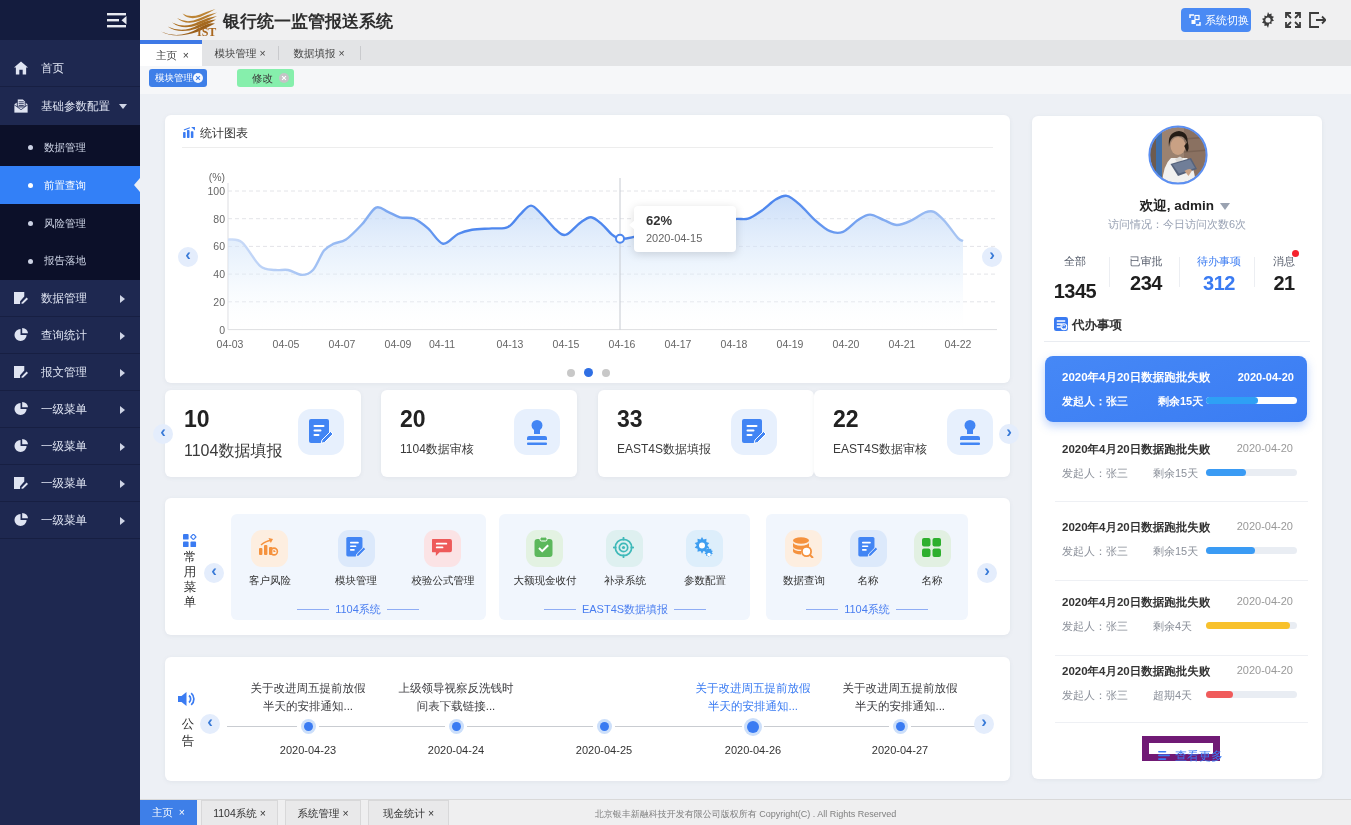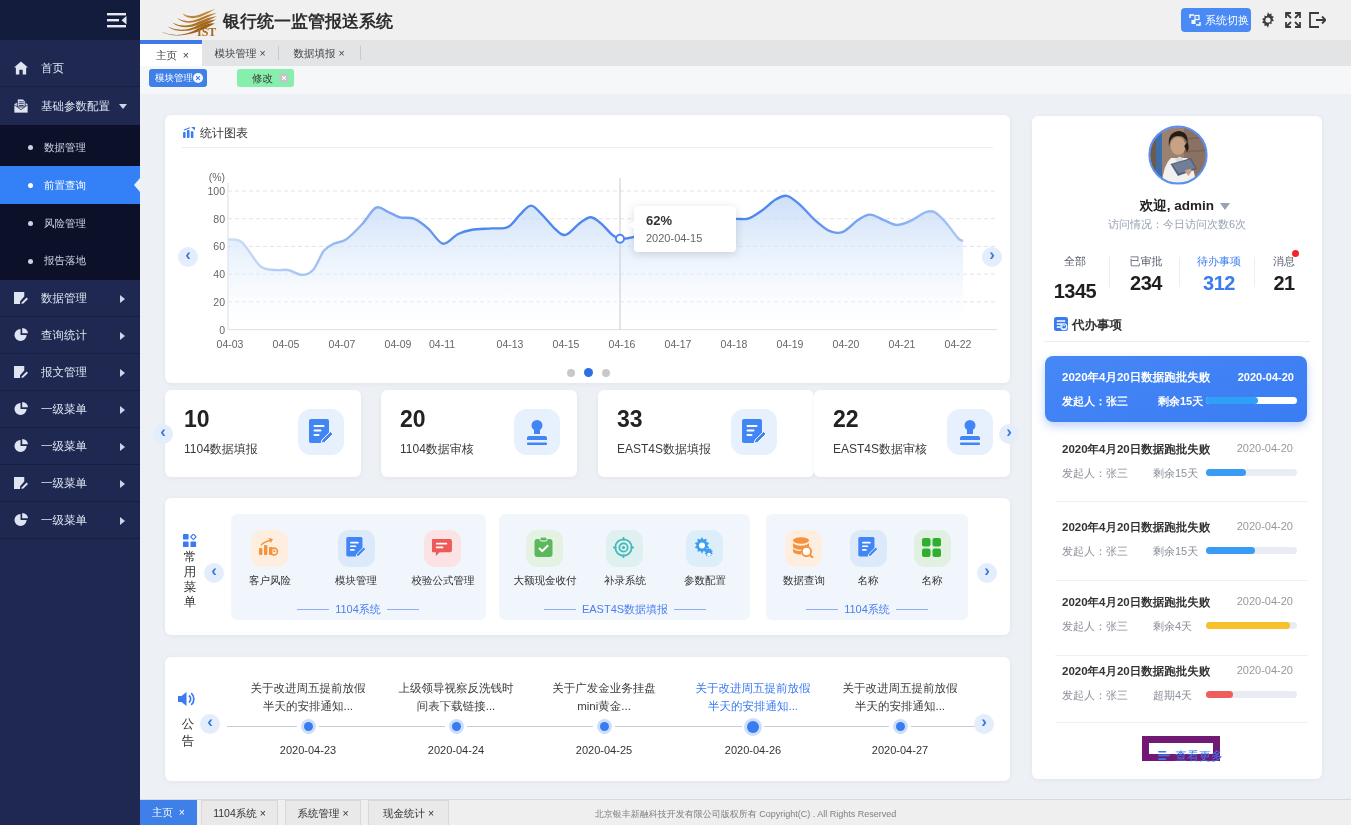--- a/index.html
+++ b/index.html
@@ -271,21 +271,21 @@
     <div style="position:absolute;left:12px;top:26px;font-size:11px;color:#666;">2020-04-15</div>
   </div>
   <div class="navbtn" style="left:13px;top:132px;">‹</div>
   <div class="navbtn" style="left:817px;top:132px;">›</div>
   <div style="position:absolute;left:402px;top:254px;width:8px;height:8px;border-radius:50%;background:#c8c8c8;"></div>
   <div style="position:absolute;left:419px;top:253px;width:9px;height:9px;border-radius:50%;background:#2f6fe4;"></div>
   <div style="position:absolute;left:437px;top:254px;width:8px;height:8px;border-radius:50%;background:#c8c8c8;"></div>
 </div>
 <div class="card" style="left:165px;top:390px;width:196px;height:87px;">
   <div style="position:absolute;left:19px;top:16px;font-size:23px;font-weight:bold;color:#222;">10</div>
-  <div style="position:absolute;left:19px;top:51px;font-size:12px;color:#3a3a3a;">1104数据填报</div>
+  <div style="position:absolute;left:19px;top:51px;font-size:16px;color:#3a3a3a;">1104数据填报</div>
   <div style="position:absolute;left:133px;top:19px;width:46px;height:46px;border-radius:13px;background:#e7f0fd;">
       <svg style="position:absolute;left:11px;top:10px" width="24" height="26" viewBox="0 0 24 26">
 <path d="M2 0 h16 a2 2 0 0 1 2 2 v13 l-7 9 h-11 a2 2 0 0 1 -2 -2 v-20 a2 2 0 0 1 2 -2 Z" fill="#4285f4"></path>
 <rect x="4.5" y="6" width="11" height="2" rx="1" fill="#fff"></rect>
 <rect x="4.5" y="10.5" width="8" height="2" rx="1" fill="#fff"></rect>
 <rect x="4.5" y="15" width="6" height="2" rx="1" fill="#fff"></rect>
 <path d="M21.5 12.5 l2.5 2.5 -8.5 8.5 -3.3 0.8 0.8 -3.3 Z" fill="#4285f4" stroke="#fff" stroke-width="1"></path>
 </svg>
     </div>
 </div>
@@ -455,21 +455,20 @@
     <div style="position:absolute;left:63px;top:22px;width:160px;text-align:center;font-size:11.5px;color:#3c3c40;line-height:18px;">关于改进周五提前放假<br>半天的安排通知...</div>
 <div style="position:absolute;left:132px;top:58.5px;width:22px;height:22px;border-radius:50%;background:#fff;"></div>
 <div style="position:absolute;left:135.5px;top:62.0px;width:15.0px;height:15.0px;border-radius:50%;background:#ccdffa;"></div>
 <div style="position:absolute;left:138.5px;top:65.0px;width:9.0px;height:9.0px;border-radius:50%;background:#3a7bf2;"></div>
 <div style="position:absolute;left:103px;top:87px;width:80px;text-align:center;font-size:11px;color:#333;">2020-04-23</div>
     <div style="position:absolute;left:211px;top:22px;width:160px;text-align:center;font-size:11.5px;color:#3c3c40;line-height:18px;">上级领导视察反洗钱时<br>间表下载链接...</div>
 <div style="position:absolute;left:280px;top:58.5px;width:22px;height:22px;border-radius:50%;background:#fff;"></div>
 <div style="position:absolute;left:283.5px;top:62.0px;width:15.0px;height:15.0px;border-radius:50%;background:#ccdffa;"></div>
 <div style="position:absolute;left:286.5px;top:65.0px;width:9.0px;height:9.0px;border-radius:50%;background:#3a7bf2;"></div>
 <div style="position:absolute;left:251px;top:87px;width:80px;text-align:center;font-size:11px;color:#333;">2020-04-24</div>
-    <div style="position:absolute;left:359px;top:22px;width:160px;text-align:center;font-size:11.5px;color:#3c3c40;line-height:18px;">关于广发金业务挂盘<br>mini黄金...</div>
 <div style="position:absolute;left:428px;top:58.5px;width:22px;height:22px;border-radius:50%;background:#fff;"></div>
 <div style="position:absolute;left:431.5px;top:62.0px;width:15.0px;height:15.0px;border-radius:50%;background:#ccdffa;"></div>
 <div style="position:absolute;left:434.5px;top:65.0px;width:9.0px;height:9.0px;border-radius:50%;background:#3a7bf2;"></div>
 <div style="position:absolute;left:399px;top:87px;width:80px;text-align:center;font-size:11px;color:#333;">2020-04-25</div>
     <div style="position:absolute;left:508px;top:22px;width:160px;text-align:center;font-size:11.5px;color:#3a7bf2;line-height:18px;">关于改进周五提前放假<br>半天的安排通知...</div>
 <div style="position:absolute;left:577px;top:58.5px;width:22px;height:22px;border-radius:50%;background:#fff;"></div>
 <div style="position:absolute;left:579px;top:60.5px;width:18px;height:18px;border-radius:50%;background:#ccdffa;"></div>
 <div style="position:absolute;left:582px;top:63.5px;width:12px;height:12px;border-radius:50%;background:#3a7bf2;"></div>
 <div style="position:absolute;left:548px;top:87px;width:80px;text-align:center;font-size:11px;color:#333;">2020-04-26</div>
     <div style="position:absolute;left:655px;top:22px;width:160px;text-align:center;font-size:11.5px;color:#3c3c40;line-height:18px;">关于改进周五提前放假<br>半天的安排通知...</div>

